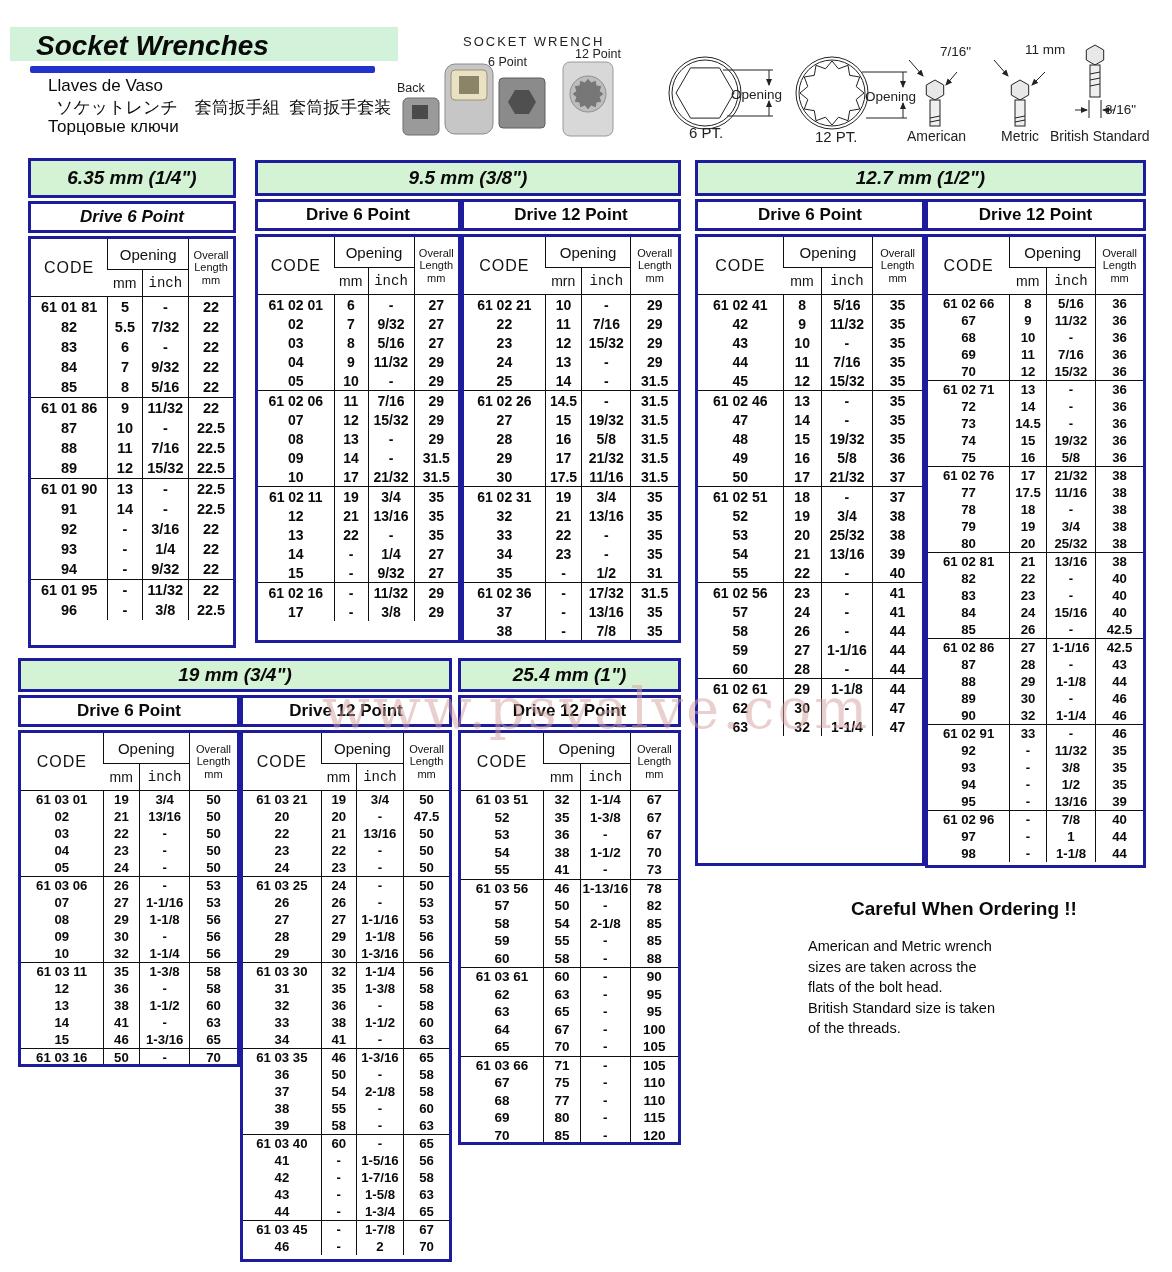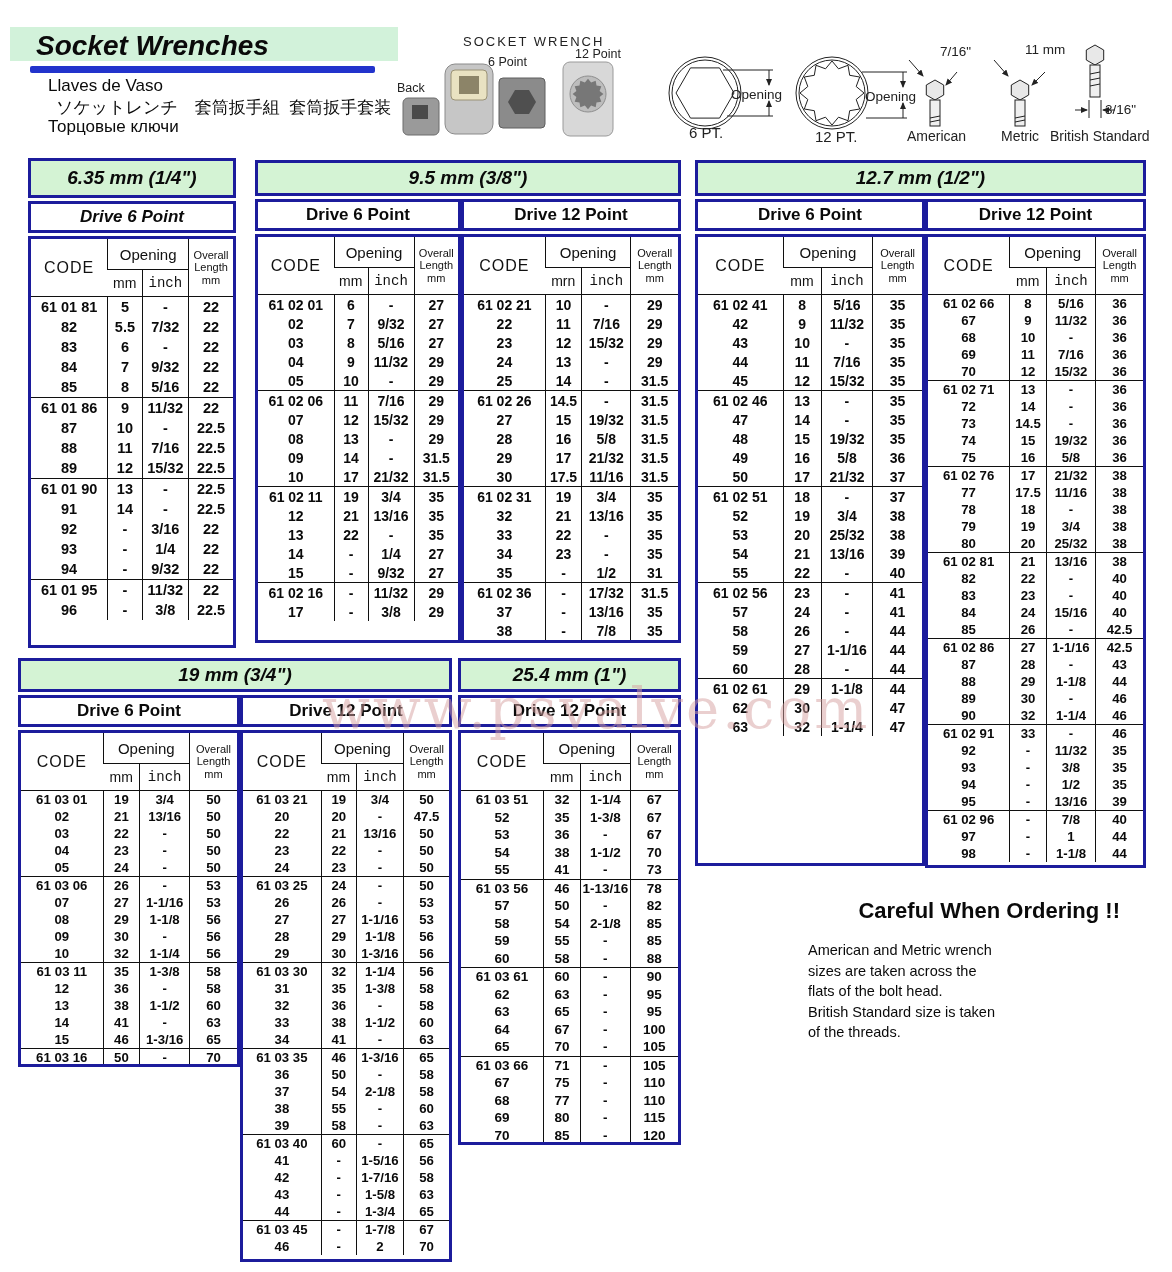--- a/index.html
+++ b/index.html
@@ -52,21 +52,21 @@
   #g2{left:695px;top:160px;width:451px;} #g2 .gtitle{height:36px;} #g2 .drive{height:32px;}
   #g2 .s0{width:230px;} #g2 .s1{width:221px;} #g2 .s0 .tblbox{height:632px;} #g2 .s1 .tblbox{height:634px;}
   #g3{left:18px;top:658px;width:434px;} #g3 .gtitle{height:34px;} #g3 .drive{height:32px;}
   #g3 .s0{width:222px;} #g3 .s1{width:212px;} #g3 .s0 .tblbox{height:337px;} #g3 .s1 .tblbox{height:532px;}
   #g4{left:458px;top:658px;width:223px;} #g4 .gtitle{height:34px;} #g4 .drive{height:32px;} #g4 .tblbox{height:415px;}
   
   .watermark{position:absolute;left:322px;top:632px;width:520px;z-index:30;pointer-events:none;
     font-family:"DejaVu Serif",serif;font-size:56px;letter-spacing:3px;color:rgba(214,160,160,0.50);margin-top:44px;}
   
   .notice{position:absolute;left:808px;top:898px;width:312px;color:#0a0a0a;}
-  .notice-title{font-size:22px;font-weight:bold;text-align:right;margin-bottom:16px;}
+  .notice-title{font-size:19px;font-weight:bold;text-align:center;margin-bottom:16px;}
   .notice-line{font-size:14.5px;line-height:1.42;}
 </style>
 </head>
 <body>
 
 <div class="banner">
   <div class="banner-title">Socket Wrenches</div>
 </div>
 <div class="blue-bar"></div>
 <div class="subtitle sub-es">Llaves de Vaso</div>

